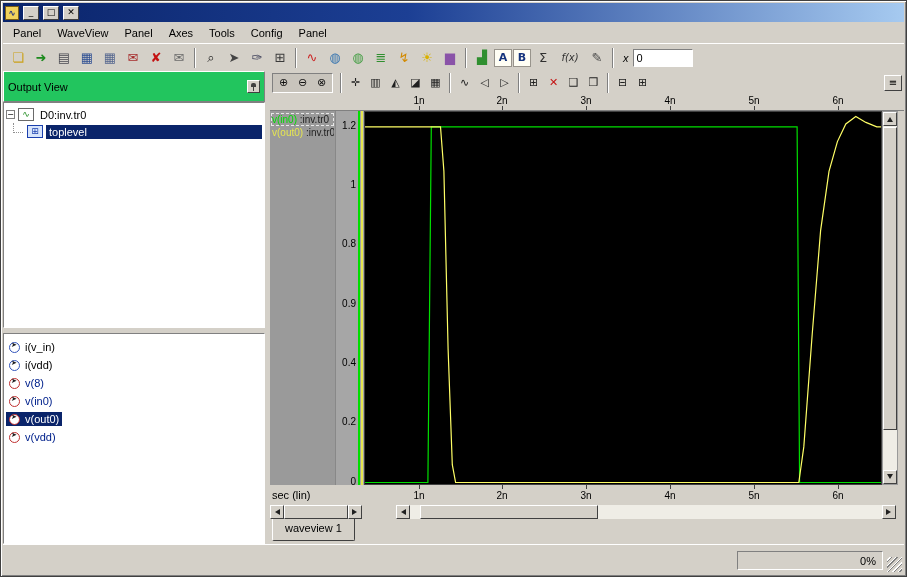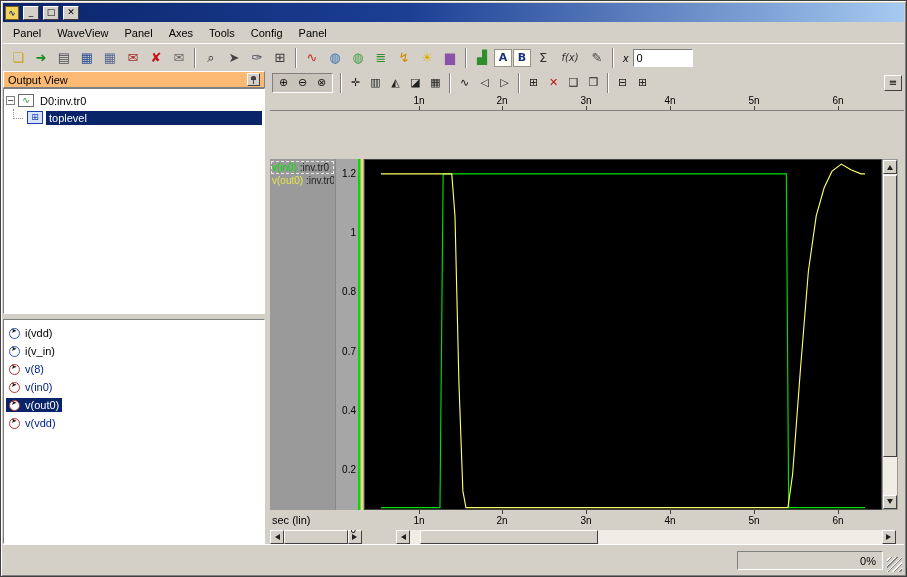--- a/index.html
+++ b/index.html
@@ -23,21 +23,21 @@
   .toolbar{height:28px;flex:none;display:flex;align-items:center;gap:1px;padding:0 4px;border-top:1px solid #fff;}
   .tbtn{width:22px;height:22px;background:#d4d0c8;border:1px solid #d4d0c8;font-size:13px;line-height:18px;text-align:center;padding:0;}
   .tbtn.wide{width:30px;font-size:10px;font-style:italic;}
   .tbtn.boxed{font-size:11px;font-weight:bold;background:#fffef4;border:1px solid #98948c;height:18px;width:18px;line-height:15px;}
   .tsep{width:2px;height:20px;border-left:1px solid #808080;border-right:1px solid #fff;margin:0 3px;}
   .x-label{font-style:italic;margin:0 3px 0 5px;}
   .x-input{width:60px;height:18px;border:1px solid;border-color:#808080 #fff #fff #808080;background:#fff;padding:0 3px;font-size:11px;}
   
   .content{flex:1;display:flex;min-height:0;}
   .left-col{width:262px;flex:none;display:flex;flex-direction:column;min-height:0;}
-  .ov-header{height:17px;flex:none;background:#fdba74;border:1px solid;border-color:#fff #808080 #808080 #fff;
+  .ov-header{height:31px;flex:none;background:#22c55e;border:1px solid;border-color:#fff #808080 #808080 #fff;
     display:flex;align-items:center;padding:0 4px;}
   .ov-title{flex:1;}
   .pin-btn{width:13px;height:13px;background:#d4d0c8;border:1px solid;border-color:#fff #404040 #404040 #fff;
     display:flex;flex-direction:column;align-items:center;justify-content:center;padding:0;}
   .pin-btn::before{content:"";width:5px;height:4px;background:#404040;border-radius:2px 2px 0 0;}
   .pin-btn::after{content:"";width:1px;height:4px;background:#404040;}
   .tree-panel{height:226px;flex:none;background:#fff;border:1px solid;border-color:#808080 #fff #fff #808080;padding:3px 2px;overflow:hidden;}
   .tree-row{display:flex;align-items:center;height:17px;gap:3px;}
   .expand-box{width:9px;height:9px;flex:none;border:1px solid #808080;background:#fff;font-size:8px;line-height:7px;text-align:center;padding:0;}
   .tree-icon{width:16px;height:13px;flex:none;border:1px solid #6a6a6a;background:#fff;font-size:9px;line-height:11px;text-align:center;}
@@ -69,21 +69,21 @@
   .panel-menu-btn{width:18px;height:16px;background:#d4d0c8;border:1px solid;border-color:#fff #404040 #404040 #fff;
     font-size:10px;line-height:13px;text-align:center;padding:0;}
   .ruler{height:17px;flex:none;position:relative;background:#d4d0c8;border-bottom:1px solid #808080;}
   .ruler-inner{position:absolute;left:94px;width:518px;top:0;bottom:0;}
   .xtick{position:absolute;transform:translateX(-50%);font-size:10px;white-space:nowrap;}
   .xtick.rul{top:1px;}
   .xtick.ax{top:5px;}
   .tickmark{position:absolute;width:1px;background:#404040;}
   .tickmark.rul{bottom:0;height:4px;}
   .tickmark.ax{top:0;height:4px;}
-  .wave-main{flex:1;display:flex;min-height:0;margin-top:48px;}
+  .wave-main{flex:1;display:flex;min-height:0;}
   .legend-panel{width:66px;flex:none;background:#9a9a9a;border-right:1px solid #888;padding:2px 1px;overflow:hidden;}
   .legend-row{font-size:10px;white-space:nowrap;overflow:hidden;padding:0 1px;line-height:13px;}
   .legend-row.selected{outline:1px dashed #e8e8e8;outline-offset:-1px;}
   .legend-suffix{color:#222;}
   .axis-strip{width:28px;flex:none;background:#a6a6a6;position:relative;}
   .ytick{position:absolute;right:8px;transform:translateY(-55%);font-size:10px;color:#000;}
   .axis-line{position:absolute;top:0;bottom:0;width:2px;}
   #axis-line-0{right:4px;}
   #axis-line-1{right:1px;}
   .plot-wrap{width:518px;flex:none;position:relative;background:#000;border:1px solid #404040;}
@@ -194,27 +194,27 @@
         <div class="tree-row child">
           <span class="tree-icon child-ic">⊞</span>
           <span class="tree-label selected">toplevel</span>
         </div>
       </div>
       <div class="h-splitter"></div>
       <div class="signal-panel" id="signal-list">
           <div class="sig-row">
             <span class="sig-inner">
               <span class="probe current"></span>
+              <span class="sig-label current">i(v_in)</span>
+            </span>
+          </div>
+          <div class="sig-row">
+            <span class="sig-inner">
+              <span class="probe current"></span>
               <span class="sig-label current">i(vdd)</span>
-            </span>
-          </div>
-          <div class="sig-row">
-            <span class="sig-inner">
-              <span class="probe current"></span>
-              <span class="sig-label current">i(v_in)</span>
             </span>
           </div>
           <div class="sig-row">
             <span class="sig-inner">
               <span class="probe voltage"></span>
               <span class="sig-label voltage">v(8)</span>
             </span>
           </div>
           <div class="sig-row">
             <span class="sig-inner">
@@ -290,21 +290,21 @@
         <div class="legend-panel" id="legend-entries">
             <div class="legend-row selected"><span class="legend-name" style="color: rgb(0, 221, 0);">v(in0)</span><span class="legend-suffix"> :inv.tr0</span></div>
             <div class="legend-row"><span class="legend-name" style="color: rgb(230, 230, 80);">v(out0)</span><span class="legend-suffix"> :inv.tr0</span></div>
           </div>
         <div class="axis-strip" id="axis-strip">
           <i class="axis-line" id="axis-line-0" style="background: rgb(0, 221, 0);"></i>
           <i class="axis-line" id="axis-line-1" style="background: rgb(230, 230, 80);"></i>
         <span class="ytick" style="top:371px">0</span>
             <span class="ytick" style="top:311px">0.2</span>
             <span class="ytick" style="top:252px">0.4</span>
-            <span class="ytick" style="top:193px">0.7</span>
+            <span class="ytick" style="top:193px">0.9</span>
             <span class="ytick" style="top:133px">0.8</span>
             <span class="ytick" style="top:74px">1</span>
             <span class="ytick" style="top:15px">1.2</span>
           </div>
         <div class="plot-wrap" id="plot-wrap">
           <svg id="wave-svg" xmlns="http://www.w3.org/2000/svg" viewBox="0 0 516 372">
               <polyline fill="none" stroke="#00e000" stroke-width="1.2" points="0.0,370.5 62.9,370.5 66.3,14.8 432.1,14.8 434.6,370.5 516.0,370.5"></polyline>
               <polyline fill="none" stroke="#ffff66" stroke-width="1.2" points="0.0,14.8 75.5,14.8 78.9,59.3 83.1,237.1 87.3,352.7 90.6,370.5 433.8,370.5 438.8,334.9 447.2,222.3 455.6,118.6 464.0,59.3 472.4,29.6 480.8,11.9 490.8,4.4 500.9,10.4 511.8,14.8 516.0,14.8"></polyline>
             </svg>
         </div>
@@ -358,20 +358,23 @@
             </button>
           <span class="scroll-track">
             <span class="scroll-thumb"></span>
           </span>
           <button class="scroll-btn">
               <i class="tri right"></i>
             </button>
         </div>
       </div>
 
+      <div class="tab-row">
+        <span class="wave-tab">waveview 1</span>
+      </div>
 
     </div>
   </div>
 
   <div class="statusbar">
     <span class="status-spacer"></span>
     <span class="progress-field">0%</span>
     <span class="size-grip"></span>
   </div>
 

